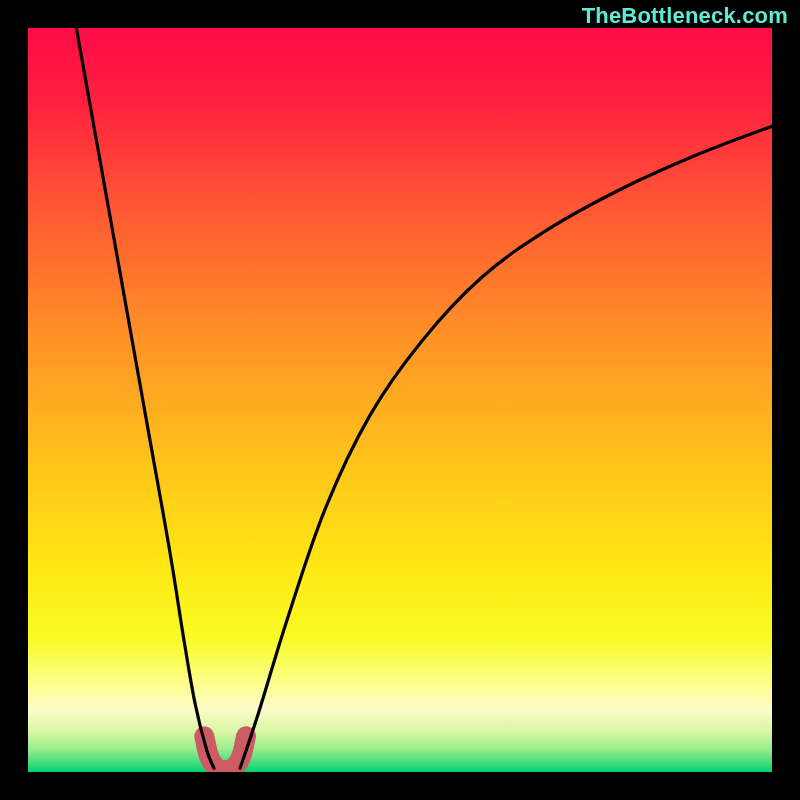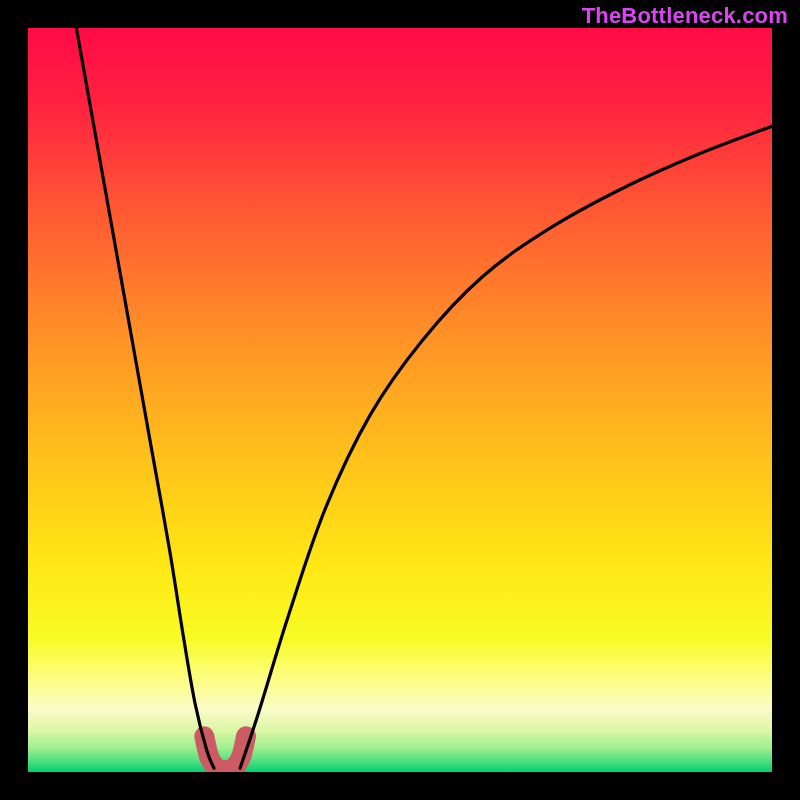--- a/index.html
+++ b/index.html
@@ -18,21 +18,21 @@
     height: 744px;
     background: #000;
   }
   .watermark {
     position: absolute;
     top: 3px;
     right: 12px;
     font-family: Arial, Helvetica, sans-serif;
     font-size: 22px;
     font-weight: 600;
-    color: #d946ef;
+    color: #5eead4;
     letter-spacing: 0.2px;
     z-index: 10;
   }
   svg { display: block; }
 </style>
 </head>
 <body>
 
 <div class="watermark">TheBottleneck.com</div>
 

